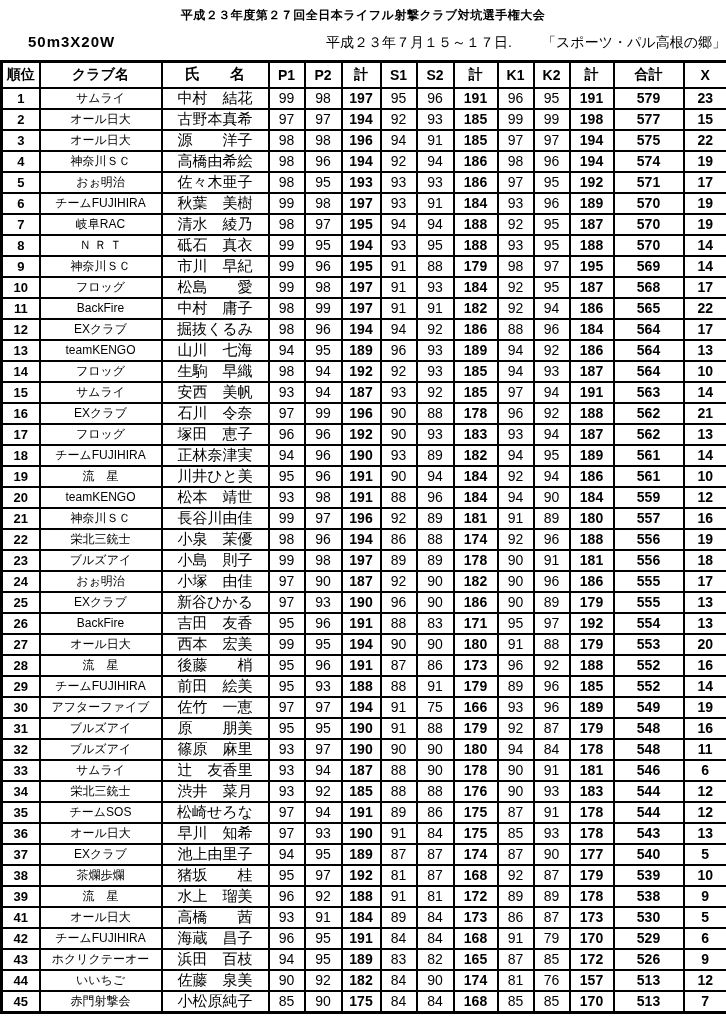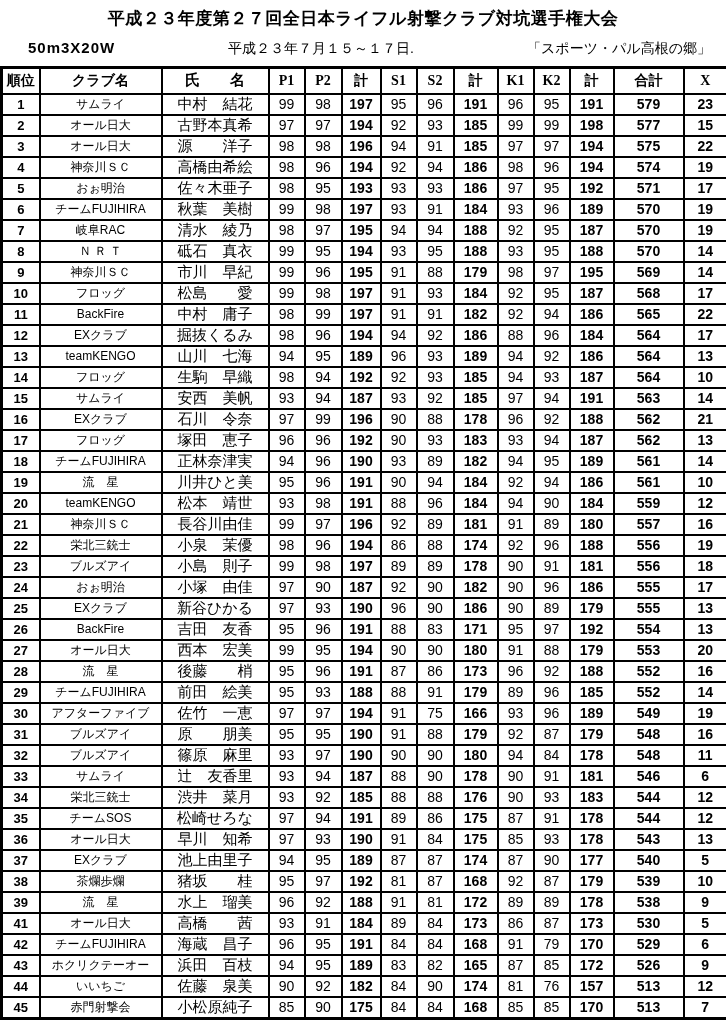--- a/index.html
+++ b/index.html
@@ -4,39 +4,39 @@
 <style>
   * { box-sizing: border-box; }
   html,body { margin:0; padding:0; }
   body {
     width:726px; height:1033px;
     background:#ffffff; color:#000000;
     font-family:"Liberation Sans","DejaVu Sans",sans-serif;
     overflow:hidden;
   }
   .title {
-    text-align:center; font-weight:700; font-size:17px;
+    text-align:center; font-weight:700; font-size:12px;
     padding-top:7px; letter-spacing:0.5px; white-space:nowrap;
   }
   .subhead {
     display:flex; align-items:baseline; margin-top:9px; font-size:14px;
   }
   .sub-event { flex:0 0 228px; padding-left:28px; font-weight:700; font-size:15px; letter-spacing:1px; }
-  .sub-date  { flex:1 1 auto; text-align:left; }
-  .sub-venue { flex:0 0 214px; text-align:center; white-space:nowrap; }
+  .sub-date  { flex:1 1 auto; text-align:right; }
+  .sub-venue { flex:0 0 214px; text-align:right; white-space:nowrap; }
   table.results {
     border-collapse:collapse; table-layout:fixed;
     width:726px; margin-top:8px;
     border:3px solid #000;
   }
   .results th, .results td {
     border:2px solid #000; text-align:center; vertical-align:middle;
     padding:0; overflow:hidden; white-space:nowrap;
   }
-  .results thead th { height:26px; font-size:14px; font-weight:700;font-family:Liberation Serif, serif; }
+  .results thead th { height:26px; font-size:14px; font-weight:700; }
   .results thead th.h-name { font-size:15px; }
   .results tbody td { height:20px; font-size:14px; font-weight:400; }
   .c-rank { font-size:13px !important; font-weight:700 !important; }
   .c-club { font-size:12px !important;border-radius:6px; }
   .c-name { font-size:15px !important; }
   .b { font-weight:700 !important; }
 </style>
 </head>
 <body>
 

